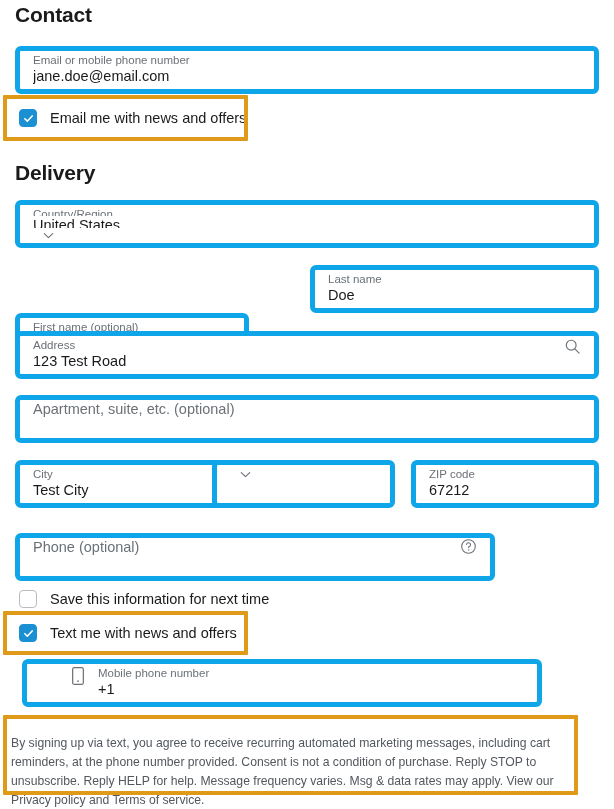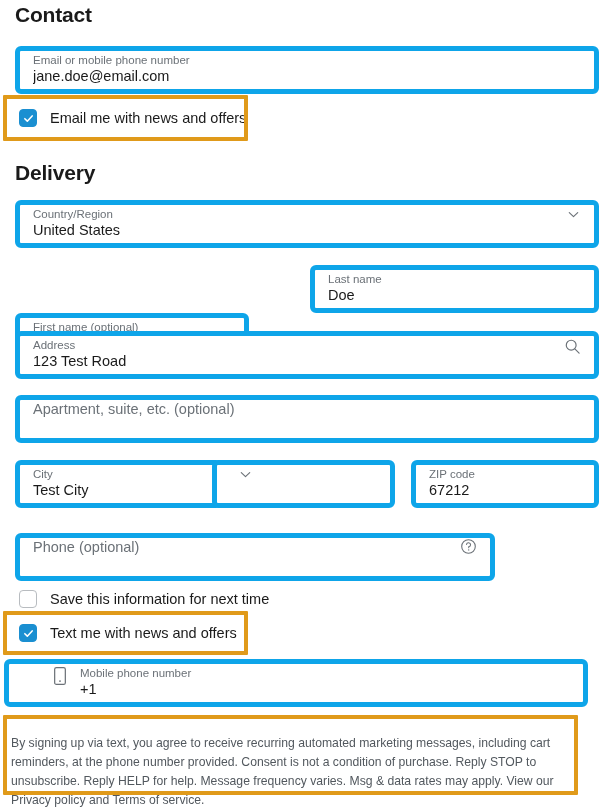--- a/index.html
+++ b/index.html
@@ -87,30 +87,30 @@
     color: #6b7177;
     margin-left: 8px;
   }
   .field-icon.left {
     margin-left: 0;
     margin-right: 12px;
   }
 
   
   #email-field       { left: 15px;  top: 46px;  width: 584px; }
-  #country-field     { left: 15px;  top: 200px; width: 584px; }
+  #country-field     { left: 15px;  top: 200px; width: 584px; flex-direction: column; }
   #firstname-field   { left: 15px;  top: 265px; width: 234px; margin-top: 48px; }
   #lastname-field    { left: 310px; top: 265px; width: 289px; }
   #address-field     { left: 15px;  top: 331px; width: 584px; }
   #apartment-field   { left: 15px;  top: 395px; width: 584px; }
   #city-field        { left: 15px;  top: 460px; width: 207px; }
   #state-field       { left: 212px; top: 460px; width: 183px; }
   #zip-field         { left: 411px; top: 460px; width: 188px; }
   #phone-field       { left: 15px;  top: 525px; width: 480px; margin-top: 8px; }
-  #mobile-field      { left: 4px;  top: 659px; width: 584px; padding-left: 43px; }
+  #mobile-field      { left: 22px;  top: 659px; width: 520px; padding-left: 43px; }
 
   
   .check-row {
     position: absolute;
     display: flex;
     align-items: center;
     height: 22px;
   }
   #email-optin-row  { left: 19px; top: 107px; }
   #save-info-row    { left: 19px; top: 588px; }

